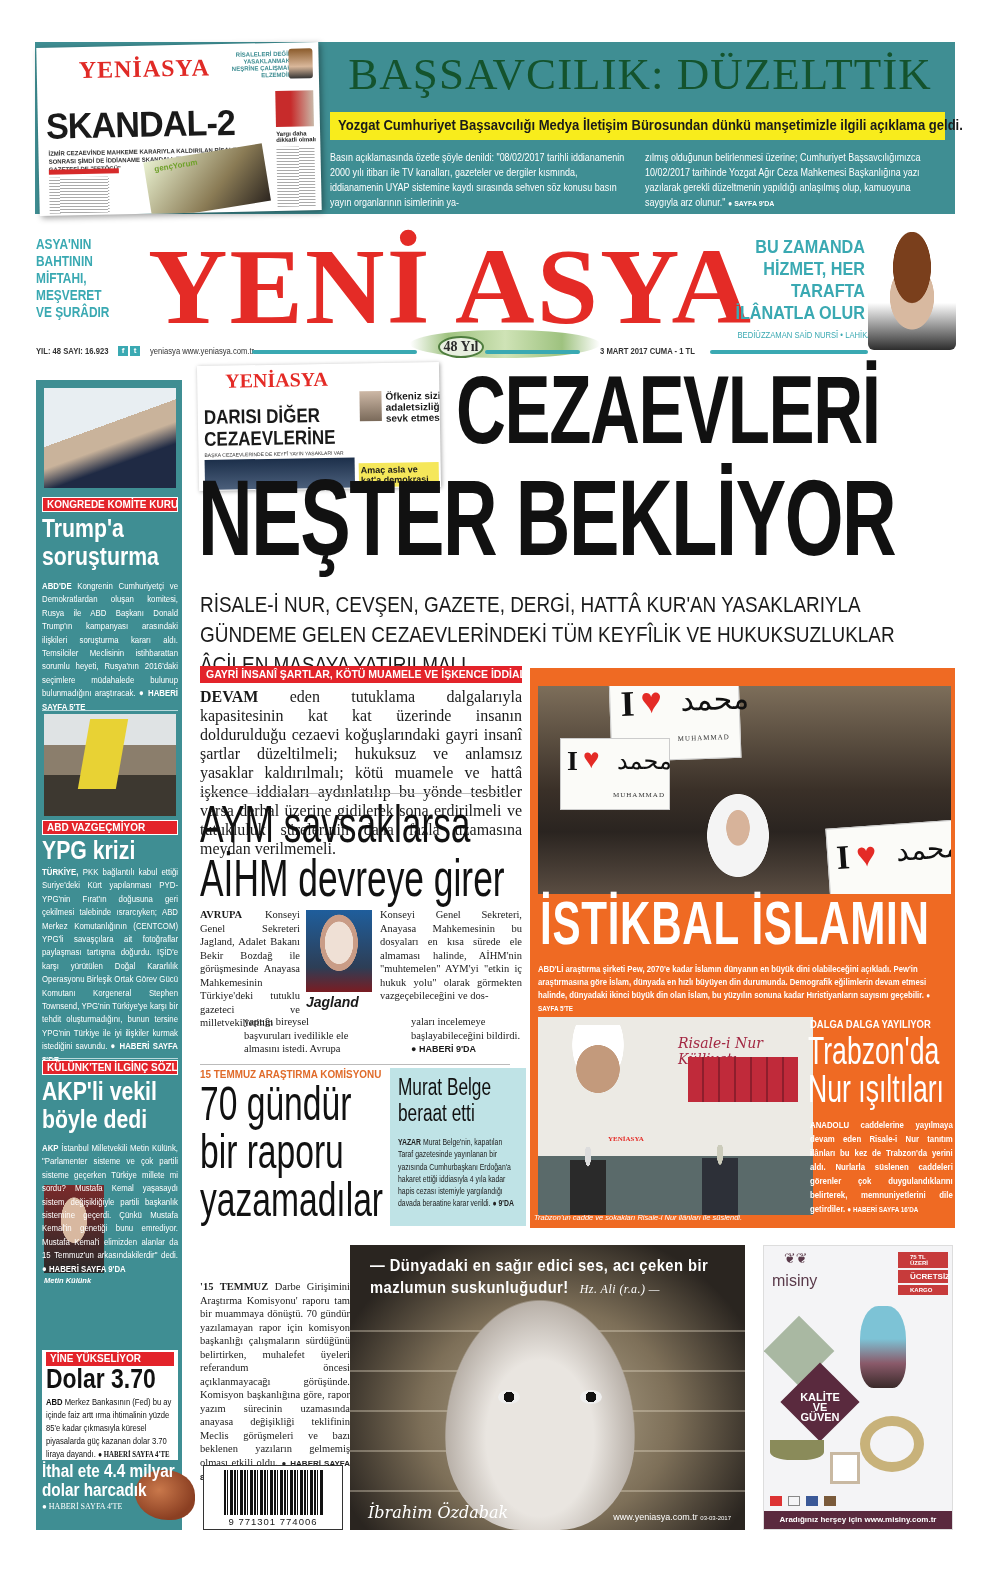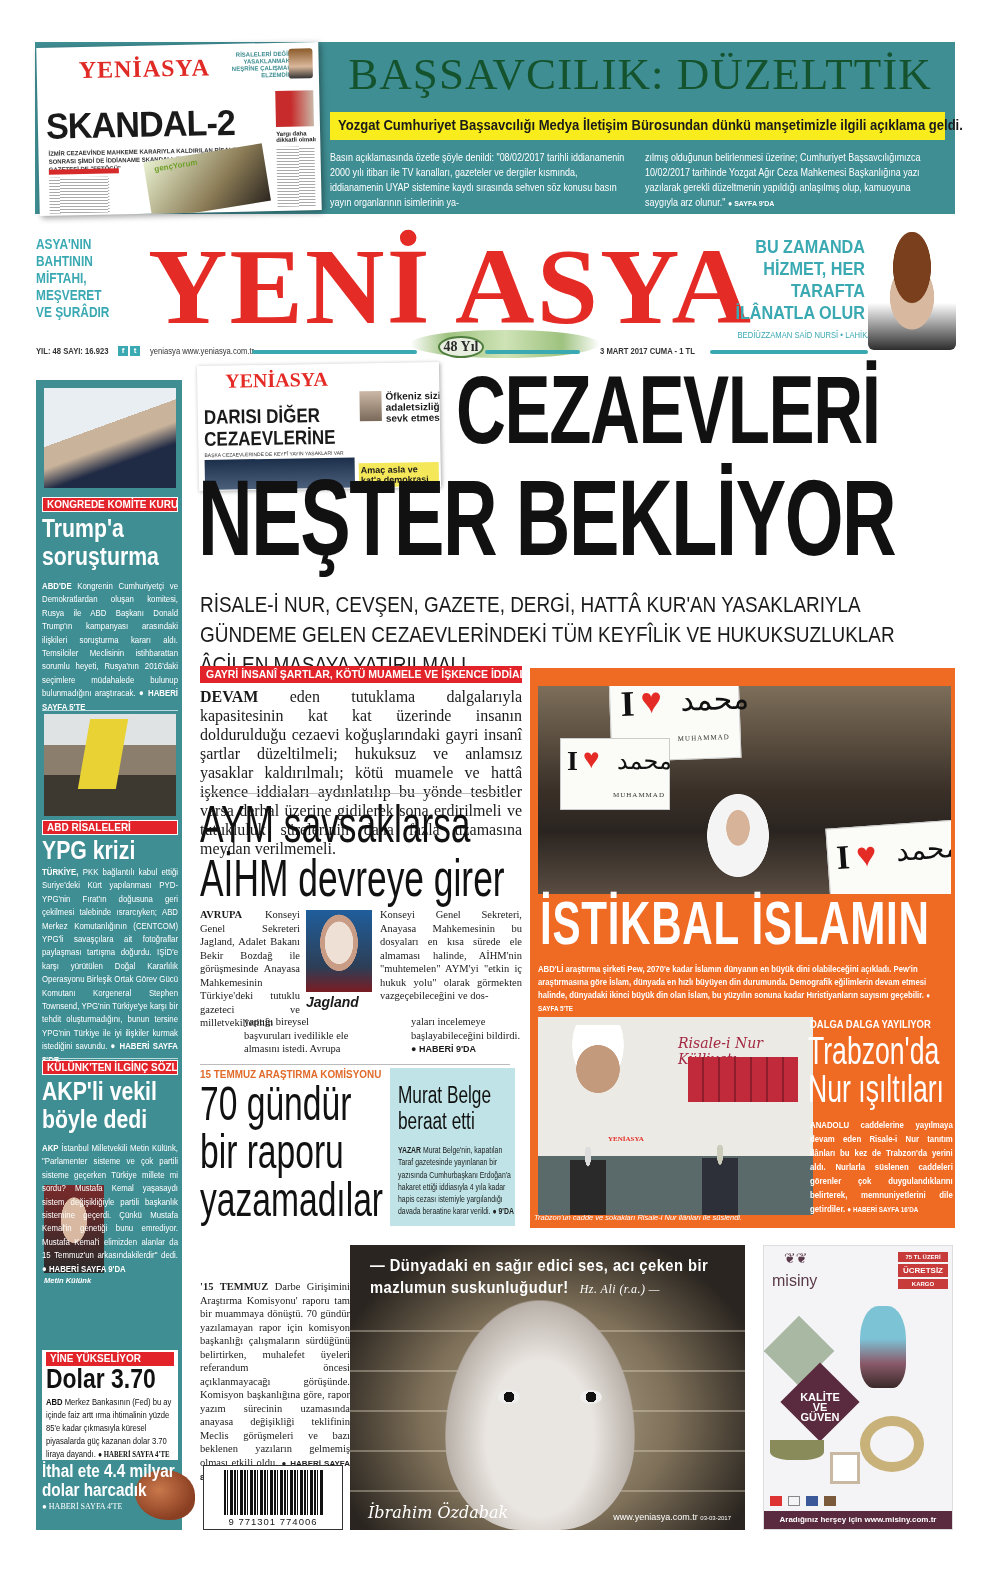--- a/index.html
+++ b/index.html
@@ -96,21 +96,21 @@
 
   
   #temmuz-tag { left: 200px; top: 1068px; font-size: 11px; font-weight: bold; color: #e06b2a; white-space: nowrap; transform: scaleX(0.9); transform-origin: left; }
   #temmuz-head { left: 200px; top: 1080px; font-size: 48px; line-height: 48px; color: #111; transform: scaleX(0.7); transform-origin: left; white-space: nowrap; }
   #temmuz-body { left: 200px; top: 1240px; width: 150px; font-family: "Liberation Serif", serif; font-size: 10.5px; line-height: 13.5px; text-align: justify; color: #222; margin-top: 40px; }
   #barcode { left: 203px; top: 1465px; width: 140px; height: 65px; border: 1px solid #333; background: #fff; }
   #barcode .bars { position: absolute; left: 20px; top: 4px; width: 100px; height: 45px; background: repeating-linear-gradient(90deg, #111 0 2px, #fff 2px 3px, #111 3px 4px, #fff 4px 6px, #111 6px 9px, #fff 9px 10px); }
   #barcode .num { position: absolute; left: 0; width: 138px; bottom: 2px; text-align: center; font-size: 9.5px; letter-spacing: 1px; }
 
   
-  #belge-box { left: 390px; top: 1068px; width: 125px; height: 158px; background: #bfe3e6; padding: 14px 8px; }
+  #belge-box { left: 390px; top: 1068px; width: 136px; height: 158px; background: #bfe3e6; padding: 6px 8px; }
   #belge-head { font-size: 23px; line-height: 23px; color: #111; transform: scaleX(0.75); transform-origin: left; white-space: nowrap; }
   #belge-body { margin-top: 10px; width: 150px; font-size: 8.6px; line-height: 12.3px; font-weight: bold; color: #222; transform: scaleX(0.8); transform-origin: left; }
 
   
   #orange { left: 530px; top: 668px; width: 425px; height: 560px; background: #ef6a23; }
   #main-photo { left: 538px; top: 686px; width: 413px; height: 208px; background: linear-gradient(180deg, #7d6e5a 0%, #3a3028 50%, #2a2420 70%, #5a4d42 100%); overflow: hidden; }
   .sign { position: absolute; background: #fbfbf8; border: 1px solid #ccc; }
   .sign .i { position: absolute; font-family: "Liberation Serif", serif; color: #111; font-weight: bold; }
   .sign .h { position: absolute; color: #e42b26; }
   .sign .ar { position: absolute; font-family: "DejaVu Serif", serif; color: #111; }
@@ -141,21 +141,21 @@
   #cartoon-quote .src { font-family: "Liberation Serif", serif; font-style: italic; font-weight: normal; font-size: 13px; margin-left: 12px; }
   #cartoon-sig { position: absolute; left: 18px; bottom: 8px; font-family: "DejaVu Serif", serif; font-style: italic; color: #fff; font-size: 16px; }
   #cartoon-web { position: absolute; right: 14px; bottom: 8px; color: #fff; font-size: 9px; }
   #cartoon-web small { font-size: 6px; }
 
   
   #ad { left: 763px; top: 1245px; width: 190px; height: 285px; background: #f4f4f6; border: 1px solid #ddd; overflow: hidden; }
   #ad-logo { position: absolute; left: 8px; top: 26px; font-size: 16px; color: #5a3a4a; }
   #ad-orn { position: absolute; left: 20px; top: 4px; font-size: 14px; color: #5a3a4a; }
   #ad-ribbon { position: absolute; right: 4px; top: 6px; width: 50px; }
-  #ad-ribbon div { background: #c73b3b; color: #fff; font-size: 6px; font-weight: bold; text-align: center; margin-bottom: 2px; padding: 2px 4px; }
+  #ad-ribbon div { background: #c73b3b; color: #fff; font-size: 6px; font-weight: bold; text-align: left; margin-bottom: 2px; padding: 2px 12px; }
   #ad-vase { position: absolute; left: 96px; top: 60px; width: 46px; height: 82px; border-radius: 40% 40% 30% 30%; background: linear-gradient(#7dc3d6 0 40%, #8a5a6a 70%, #3a2a2a); }
   #ad-kalite { position: absolute; left: 28px; top: 128px; width: 56px; height: 56px; background: #5a2a3e; transform: rotate(45deg); }
   #ad-kalite-text { position: absolute; left: 28px; top: 146px; width: 56px; text-align: center; color: #fff; font-size: 11px; font-weight: bold; line-height: 10px; }
   #ad-wreath { position: absolute; left: 96px; top: 170px; width: 64px; height: 56px; border-radius: 50%; border: 10px solid #c8b27a; }
   #ad-bowl { position: absolute; left: 6px; top: 194px; width: 54px; height: 20px; border-radius: 0 0 40% 40%; background: #8a8b5a; }
   #ad-frame { position: absolute; left: 66px; top: 206px; width: 30px; height: 32px; border: 3px solid #c9b9a2; background: #fff; }
   #ad-icons { position: absolute; left: 6px; top: 250px; display: flex; gap: 6px; }
   #ad-icons span { width: 12px; height: 10px; display: inline-block; }
   #ad-footer { position: absolute; left: 0; bottom: 0; width: 100%; height: 18px; background: #5a2a3e; color: #fff; font-size: 8px; font-weight: bold; text-align: center; line-height: 18px; }
 </style>
@@ -218,21 +218,21 @@
 
 <div class="lc-photo" style="top:388px;height:100px;background:linear-gradient(160deg,#e8eef2 0 40%,#c9b39b 40% 55%,#1f2a44 70%);"></div>
 <div class="lc-tag" style="top:497px;">KONGREDE KOMİTE KURULDU</div>
 <div class="lc-head" style="top:514px;width:160px;">Trump'a soruşturma</div>
 <div class="lc-body" style="top:580px;"><b>ABD'DE</b><span> Kongrenin Cumhuriyetçi ve Demokratlardan oluşan komitesi, Rusya ile ABD Başkanı Donald Trump'ın kampanyası arasındaki ilişkileri soruşturma kararı aldı. Temsilciler Meclisinin istihbarattan sorumlu heyeti, Rusya'nın 2016'daki seçimlere müdahalede bulunup bulunmadığını araştıracak.</span> <b>● HABERİ SAYFA 5'TE</b></div>
 <div class="lc-sep" style="top:710px;"></div>
 
 <div class="lc-photo" style="top:714px;height:102px;background:linear-gradient(180deg,#dfe3e4 0 30%,#8b7e6c 30% 60%,#3d3830 60%);">
   <div style="position:absolute;left:40px;top:5px;width:38px;height:70px;background:#e8d234;transform:skewX(-10deg);"></div>
 </div>
-<div class="lc-tag" style="top:820px;">ABD RİSALELERİ</div>
+<div class="lc-tag" style="top:820px;">ABD VAZGEÇMİYOR</div>
 <div class="lc-head" style="top:836px;">YPG krizi</div>
 <div class="lc-body" style="top:866px;"><b>TÜRKİYE,</b><span> PKK bağlantılı kabul ettiği Suriye'deki Kürt yapılanması PYD-YPG'nin Fırat'ın doğusuna geri çekilmesi talebinde ısrarcıyken; ABD Merkez Komutanlığının (CENTCOM) YPG'li savaşçılara ait fotoğraflar paylaşması tartışma doğurdu. IŞİD'e karşı yürütülen Doğal Kararlılık Operasyonu Birleşik Ortak Görev Gücü Komutanı Korgeneral Stephen Townsend, YPG'nin Türkiye'ye karşı bir tehdit oluşturmadığını, bunun tersine YPG'nin Türkiye ile iyi ilişkiler kurmak istediğini savundu.</span> <b>● HABERİ SAYFA 8'DE</b></div>
 <div class="lc-sep" style="top:1058px;"></div>
 
 <div class="lc-tag" style="top:1060px;">KÜLÜNK'TEN İLGİNÇ SÖZLER</div>
 <div class="lc-head" style="top:1077px;width:160px;">AKP'li vekil böyle dedi</div>
 <div class="abs" style="left:44px;top:1185px;width:60px;height:88px;background:radial-gradient(ellipse at 50% 40%,#d8b8a0 0 30%,transparent 31%),linear-gradient(#7a2a2a,#2a2a2a);"></div>
 <div class="abs" style="left:44px;top:1276px;font-size:7.5px;color:#fff;font-style:italic;font-weight:bold;">Metin Külünk</div>
 <div class="lc-body" style="top:1142px;"><b>AKP</b><span> İstanbul Milletvekili Metin Külünk, "Parlamenter sisteme ve çok partili sisteme geçerken Türkiye millete mi sordu? Mustafa Kemal yaşasaydı sistem değişikliğiyle partili başkanlık sistemine geçerdi. Çünkü Mustafa Kemal'in genetiği bunu emrediyor. Mustafa Kemal'i elimizden alanlar da 15 Temmuz'un arkasındakilerdir" dedi.</span> <b>● HABERİ SAYFA 9'DA</b></div>
 

